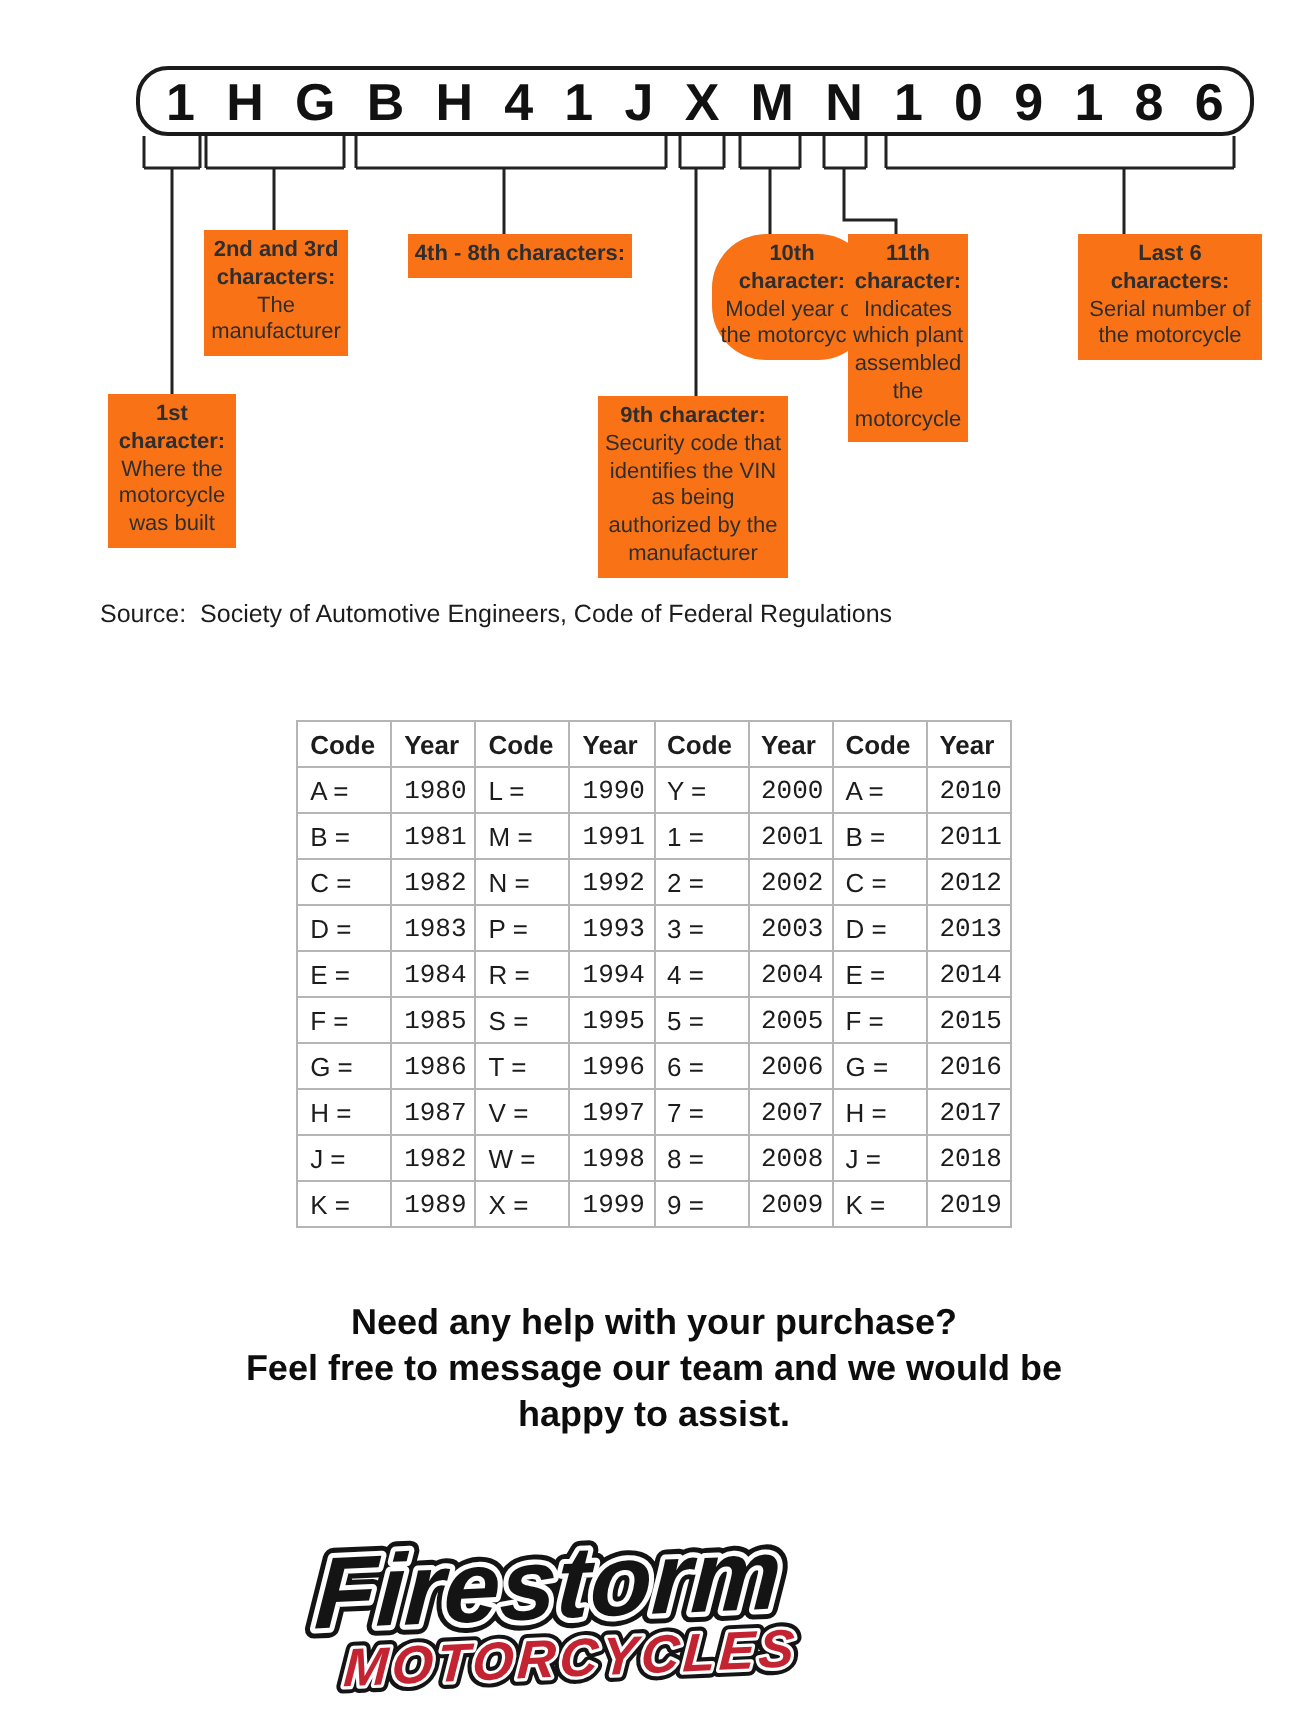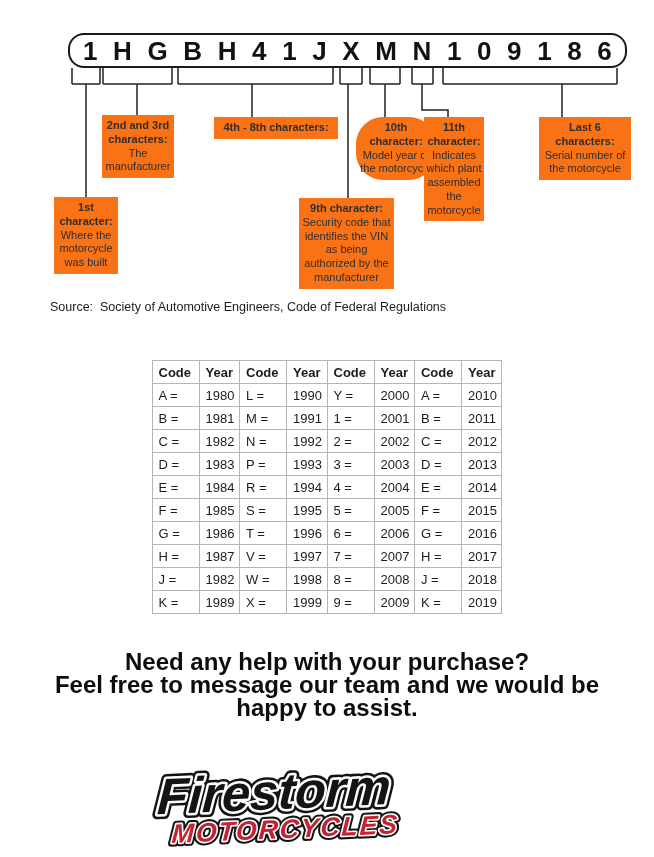--- a/index.html
+++ b/index.html
@@ -17,45 +17,45 @@
   .connector-svg{position:absolute;left:0;top:0;}
 
   .label-box{
     position:absolute;background:#f97316;color:#2e2e2e;
     font-size:11px;line-height:1.25;text-align:center;
     padding:4px 2px;box-sizing:border-box;
   }
   .label-box .lbl-title{font-weight:bold;}
   .box-1st{left:54px;top:197px;width:64px;}
   .box-2-3{left:102px;top:115px;width:72px;}
-  .box-4-8{left:214px;top:117px;width:124px;}
+  .box-4-8{left:204px;top:117px;width:112px;}
   .box-9{left:299px;top:198px;width:95px;}
   .box-10{left:356px;top:117px;width:80px;border-radius:27px;}
   .box-11{left:424px;top:117px;width:60px;}
   .box-last6{left:539px;top:117px;width:92px;}
 
   .source-line{
     position:absolute;left:50px;top:300px;
     font-size:12.5px;color:#1c1c1c;white-space:pre;
   }
 
   
   .table-wrap{display:flex;justify-content:center;margin-top:20px;}
   table.year-table{border-collapse:collapse;}
   .year-table th,.year-table td{
     border:1px solid #b5b5b5;font-size:13px;color:#1c1c1c;
     height:22px;padding:0 4px;white-space:nowrap;
   }
   .year-table th{font-weight:bold;text-align:left;padding:0 6px;}
   .year-table td.code-cell{width:36px;text-align:left;padding-left:6px;}
-  .year-table td.year-cell{width:28px;text-align:left;padding-left:6px;}
+  .year-table td.year-cell{width:28px;text-align:left;padding-left:6px;font-family:Liberation Mono, monospace;}
 
   
   .help-text{margin-top:36px;text-align:center;font-weight:bold;
-    font-size:24px;line-height:23px;color:#0d0d0d;}
+    font-size:18px;line-height:23px;color:#0d0d0d;}
 
   
   .logo-wrap{display:flex;justify-content:center;margin-top:40px;}
   .logo-svg text{font-family:"Liberation Sans",sans-serif;font-weight:bold;font-style:italic;}
   .logo-brand{font-size:55px;}
   .logo-sub{font-size:29px;letter-spacing:2px;}
 </style>
 </head>
 <body>
 

